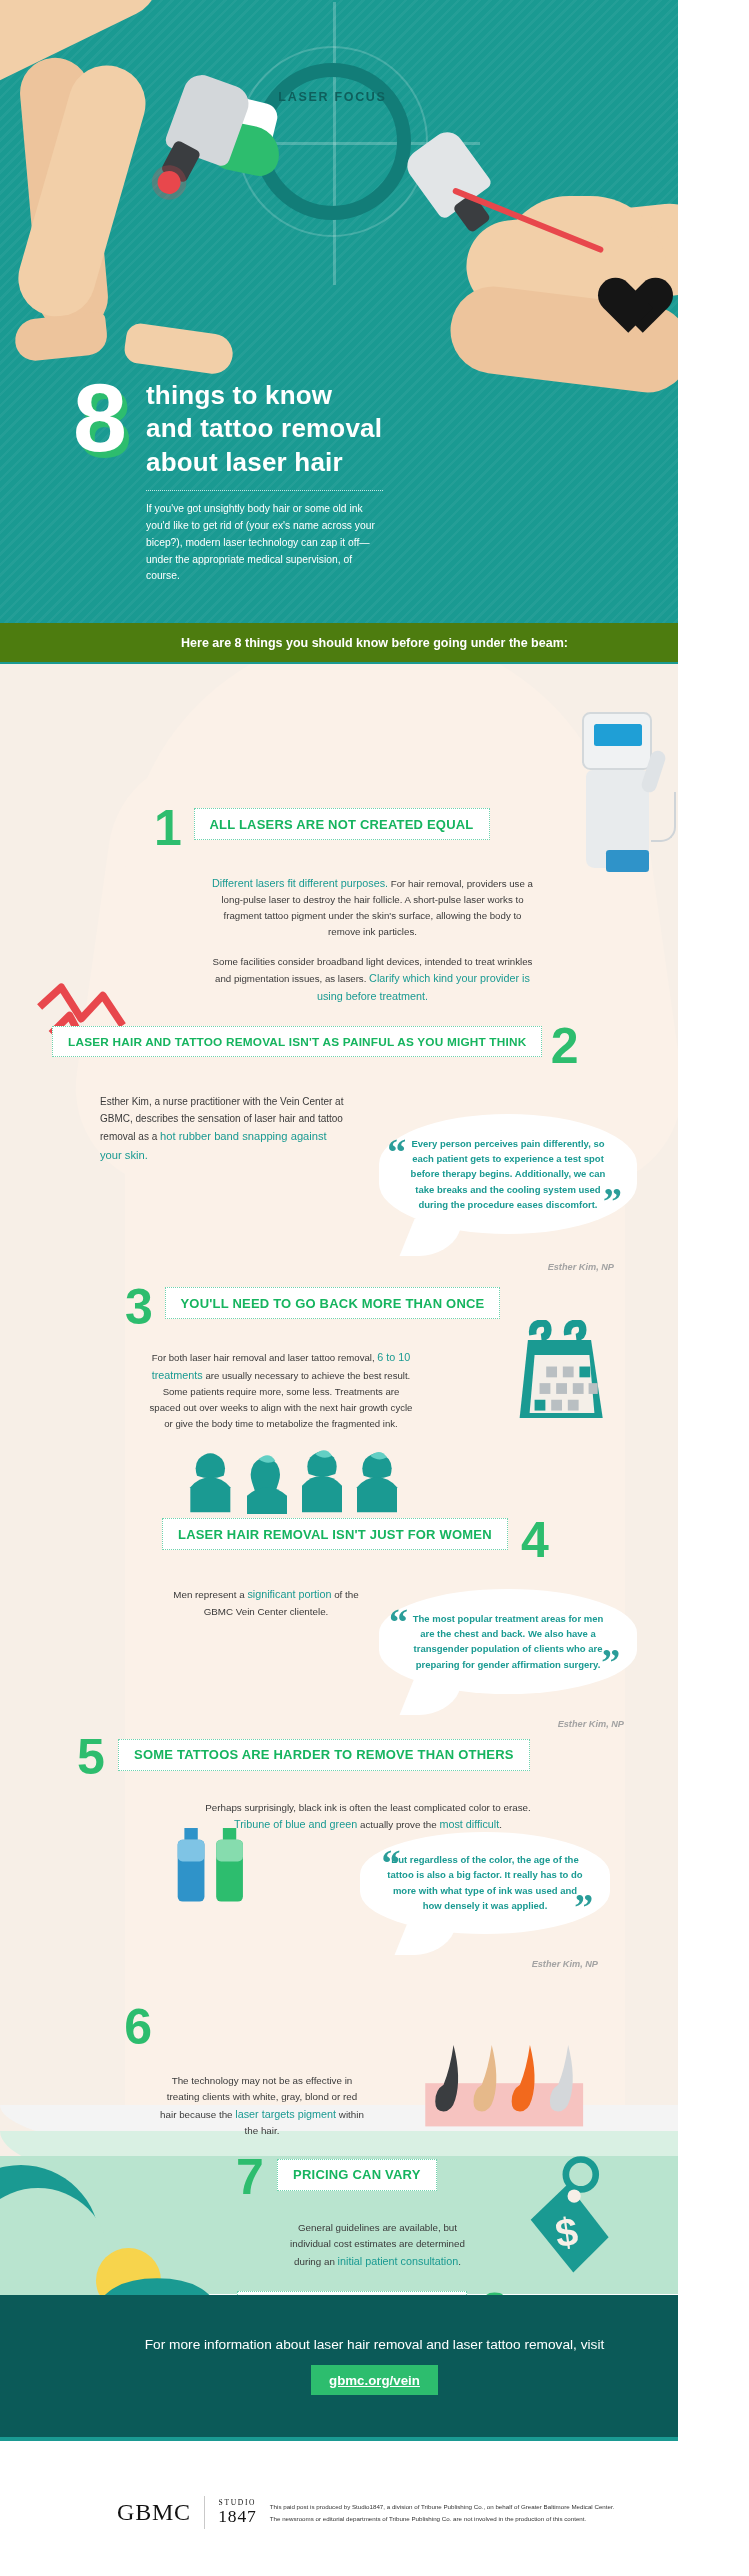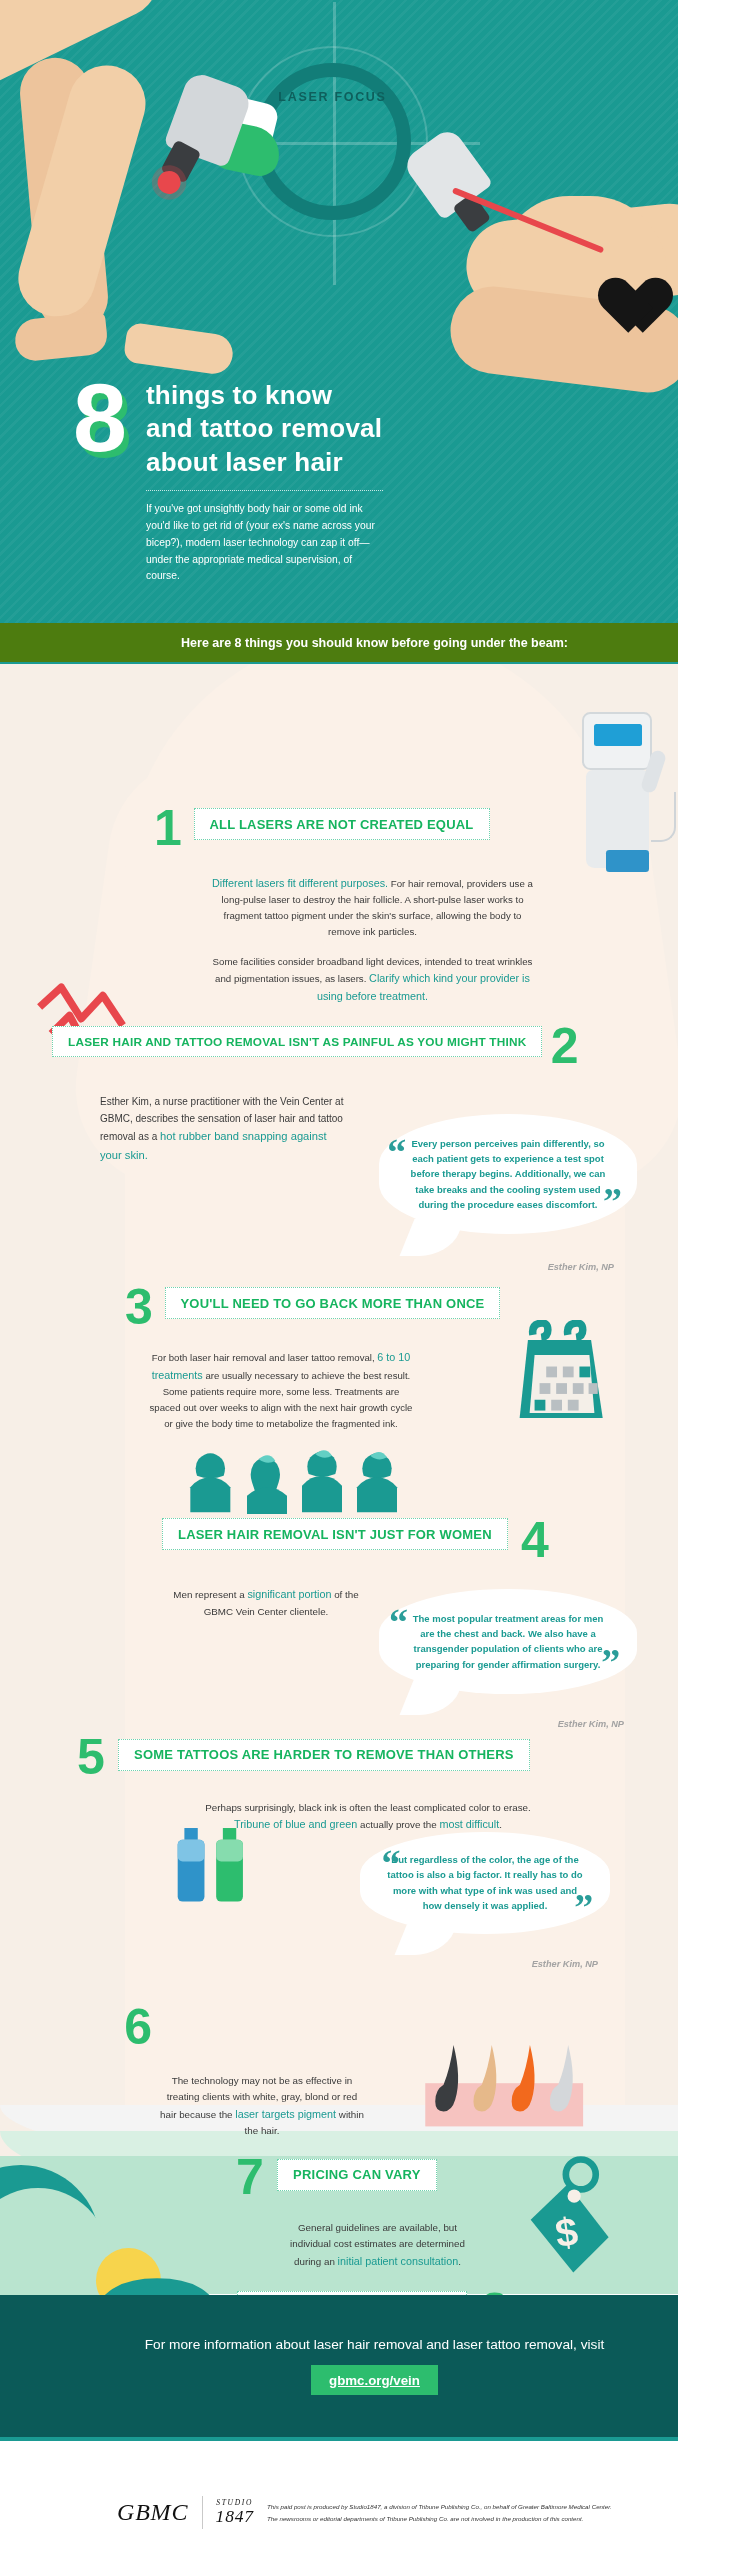--- a/index.html
+++ b/index.html
@@ -157,21 +157,21 @@
 
   
   .footer-cta {
     position:absolute; left:0; top:2295px; width:749px; height:146px; background:#0b5a58;
     display:flex; flex-direction:column; align-items:center; justify-content:center; gap:13.3px;
     border-bottom:4.2px solid #1a9a92;
   }
   .footer-cta .line { color:#ffffff; font-size:13.7px; }
   .footer-cta .cta-link { background:#2dbd6e; color:#ffffff; font-weight:bold; font-size:13.3px; padding:7.5px 18.3px; }
 
-  .footer-legal { position:absolute; left:0; top:2444px; width:749px; height:132px; background:#ffffff;font-style:italic; }
+  .footer-legal { position:absolute; left:0; top:2444px; width:749px; height:132px; background:#ffffff; }
   .legal-inner { position:absolute; left:117px; top:52px; display:flex; align-items:center; gap:13.3px; }
   .gbmc-logo { font-family:"Liberation Serif", serif; font-size:24px; letter-spacing:0.8px; color:#111; }
   .divider-v { width:0.8px; height:33px; background:#c9c9c9; }
   .studio { text-align:center; font-family:"Liberation Serif", serif; color:#111; line-height:1.05; }
   .studio .s1 { font-size:7.5px; letter-spacing:1.7px; }
   .studio .s2 { font-size:17.5px; letter-spacing:0.8px; }
   .legal-txt { font-size:6.2px; color:#333; line-height:1.9; max-width:441px; }
 </style>
 </head>
 <body>

